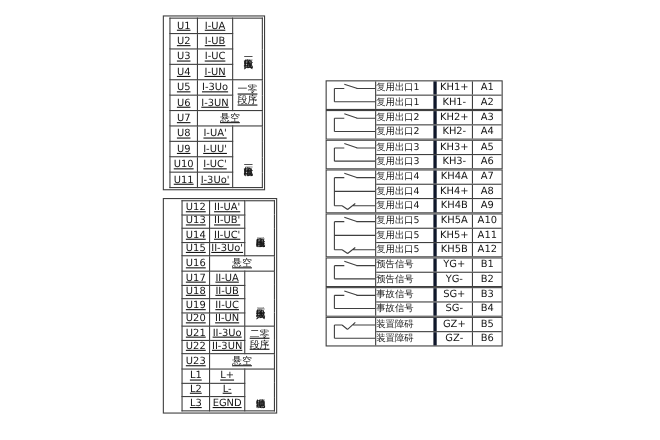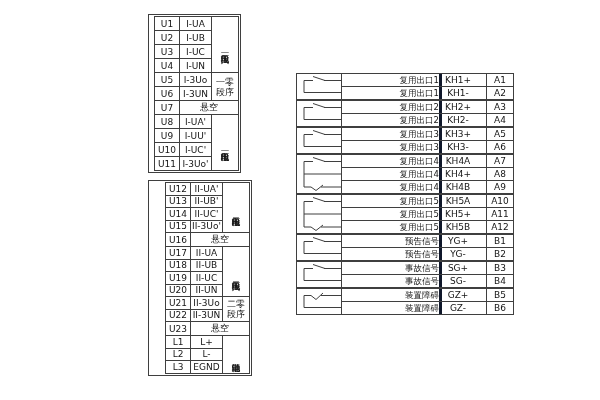--- a/index.html
+++ b/index.html
@@ -6,21 +6,21 @@
   .canvas{
     position:relative;width:600px;height:400px;background:#ffffff;overflow:hidden;
     font-family:"DejaVu Sans","Liberation Sans",sans-serif;
     color:#141414;
   }
   
   .ltable{
     position:absolute;background:#fff;border:1px solid #3f3f3f;
     padding:1px 1px 1px 5px;display:inline-block;
   }
-  .ltable table{border-collapse:collapse;}
+  .ltable table{border-collapse:collapse;text-decoration:underline;}
   .ltable td{
     border:1px solid #3f3f3f;font-size:9px;text-align:center;
     padding:0;vertical-align:middle;white-space:nowrap;
   }
   #tableA td{height:13px;}
   #tableB td{height:11.5px;}
   td.idc{width:24px;}
   td.sig{width:31px;}
   td.grp{width:26px;}
   .vert{
@@ -28,23 +28,23 @@
     font-size:8.5px;line-height:1.05;letter-spacing:0;display:inline-block;
   }
   .two-line{font-size:8.5px;line-height:10px;}
   
   .rtable{position:absolute;left:296px;top:73px;}
   .rgroup{display:flex;border:1px solid #3f3f3f;background:#fff;align-items:stretch;}
   .sym{width:44px;border-right:1px solid #3f3f3f;display:flex;align-items:center;justify-content:center;}
   .rrows{display:flex;flex-direction:column;}
   .rrow{display:flex;height:12px;}
   .rrow + .rrow{border-top:1px solid #3f3f3f;}
-  .rname{width:52px;font-size:8.5px;text-align:right;line-height:12px;margin-left:45px;}
+  .rname{width:52px;font-size:8.5px;text-align:left;line-height:12px;}
   .rkh{width:32px;border-left:3px solid #0f172a;font-size:9px;text-align:center;line-height:12px;}
-  .rnum{width:26px;border-left:1px solid #3f3f3f;font-size:9px;text-align:center;line-height:12px;margin-left:12px;}
+  .rnum{width:26px;border-left:1px solid #3f3f3f;font-size:9px;text-align:center;line-height:12px;}
   svg{display:block;}
   svg path{stroke:#3f3f3f;stroke-width:1;fill:none;}
 </style>
 </head>
 <body>
 
 <div class="canvas">
 
   <div class="ltable" id="tableA" style="left:148px;top:14px;">
     <table>

